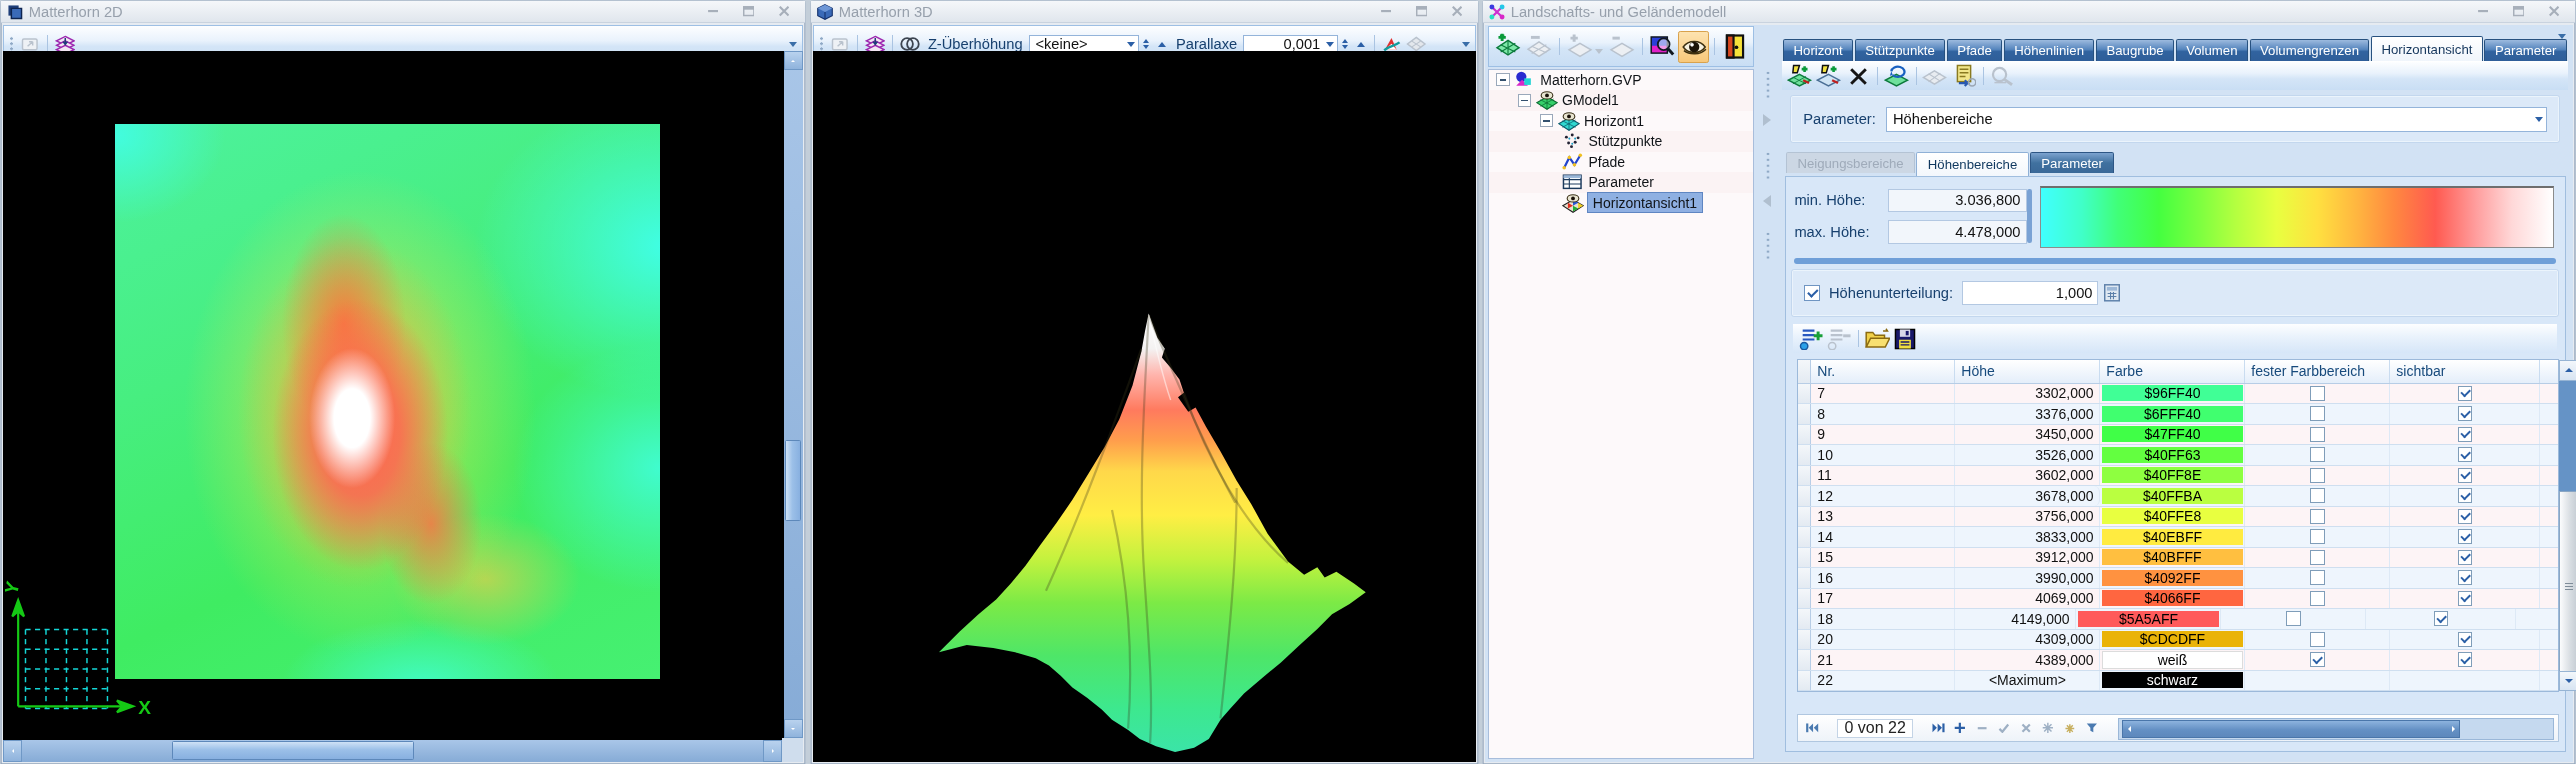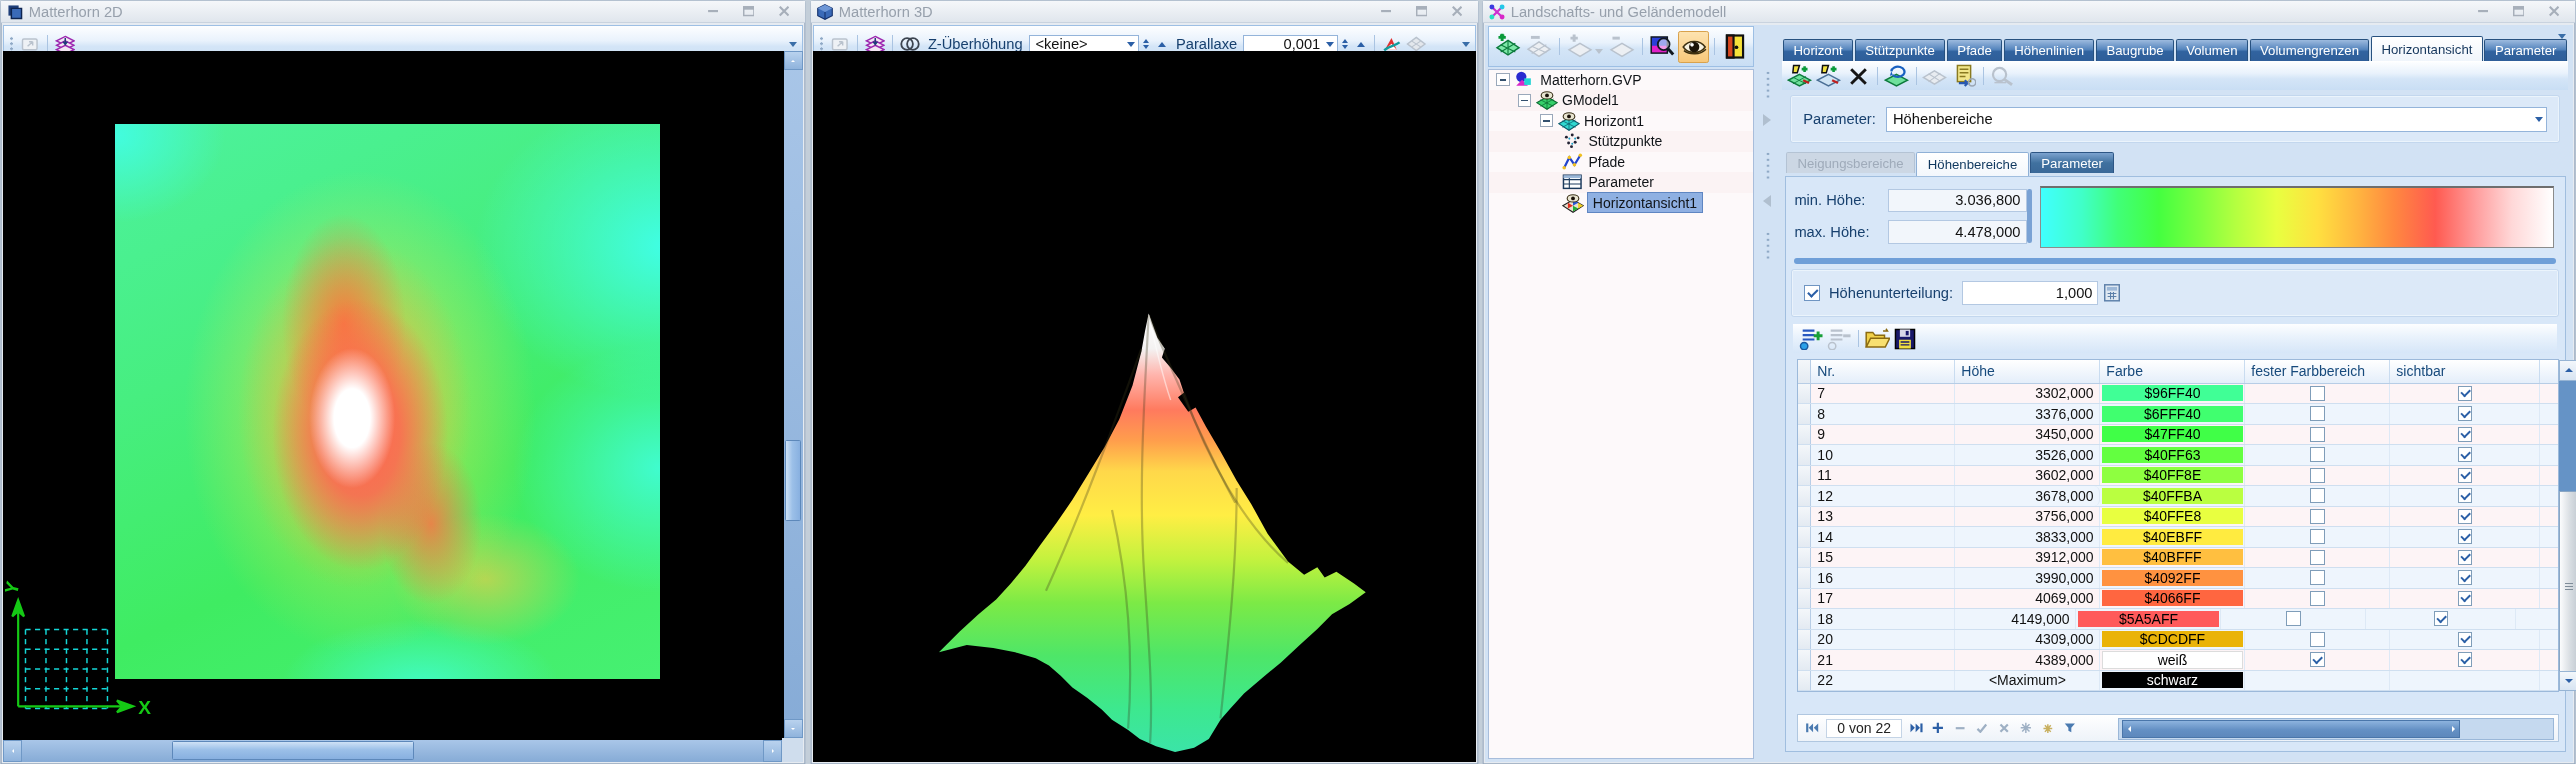--- a/index.html
+++ b/index.html
@@ -125,21 +125,21 @@
   .gcb{width:14.7px;height:14.7px;border:0.7px solid #7f9db9;background:#fff;position:relative;}
   .gcb.on::after{content:"";position:absolute;left:2.2px;top:2.2px;width:7.3px;height:3.7px;border-left:2.2px solid #2b5fa6;border-bottom:2.2px solid #2b5fa6;transform:rotate(-45deg);}
   .gvscroll{position:absolute;right:-20px;top:0;width:19px;bottom:0;background:#b9d2ec;}
   .gvs-btn{position:absolute;left:0;right:0;height:20.5px;background:linear-gradient(#f3f7fb,#d7e4f2);border:0.7px solid #96b4d4;display:flex;align-items:center;justify-content:center;}
   .gvs-track{position:absolute;left:0;right:0;background:#6593c6;}
   .gvs-thumb{position:absolute;left:0;right:0;background:linear-gradient(90deg,#fbfcfd,#d8dde2 60%,#c6cdd4);border:0.7px solid #8aa6c4;}
   .gvs-grip{position:absolute;left:4.4px;right:4.4px;top:50%;height:7.3px;margin-top:-3.7px;background:repeating-linear-gradient(#7e8c99 0 1.5px,transparent 1.5px 2.9px);}
   .navbar{position:absolute;left:11.7px;top:537px;width:762px;height:28px;background:linear-gradient(#ffffff,#eef3f9);border:0.7px solid #b0c7e0;display:flex;align-items:center;padding:0 2.9px;}
   .navbtn{width:22px;height:20.5px;display:flex;align-items:center;justify-content:center;}
   .navbtn svg{display:block}
-  .navpos{min-width:76px;height:19px;background:#fff;border:0.7px solid #c4d4e6;display:flex;align-items:center;justify-content:center;font-size:14px;color:#222;margin:0 3px;}
+  .navpos{min-width:76px;height:19px;background:#fff;border:0.7px solid #c4d4e6;display:flex;align-items:center;justify-content:center;font-size:16px;color:#222;margin:0 14px;}
   .navhs{position:absolute;left:320px;right:4.4px;top:2.9px;height:22px;background:#c5d9ef;border:0.7px solid #9ab7d8;}
   .navhs .thumb{position:absolute;left:2.9px;width:78%;top:0.7px;bottom:0.7px;background:linear-gradient(#8db3de,#6490c4 55%,#5d88bc);border:0.7px solid #4a76aa;display:flex;align-items:center;justify-content:space-between;padding:0 4.4px;}
 </style>
 </head>
 <body>
 
 <div id="stage">
 
   <section class="win" style="left:0;top:0;width:806px;height:765px;">
     <header class="titlebar">

